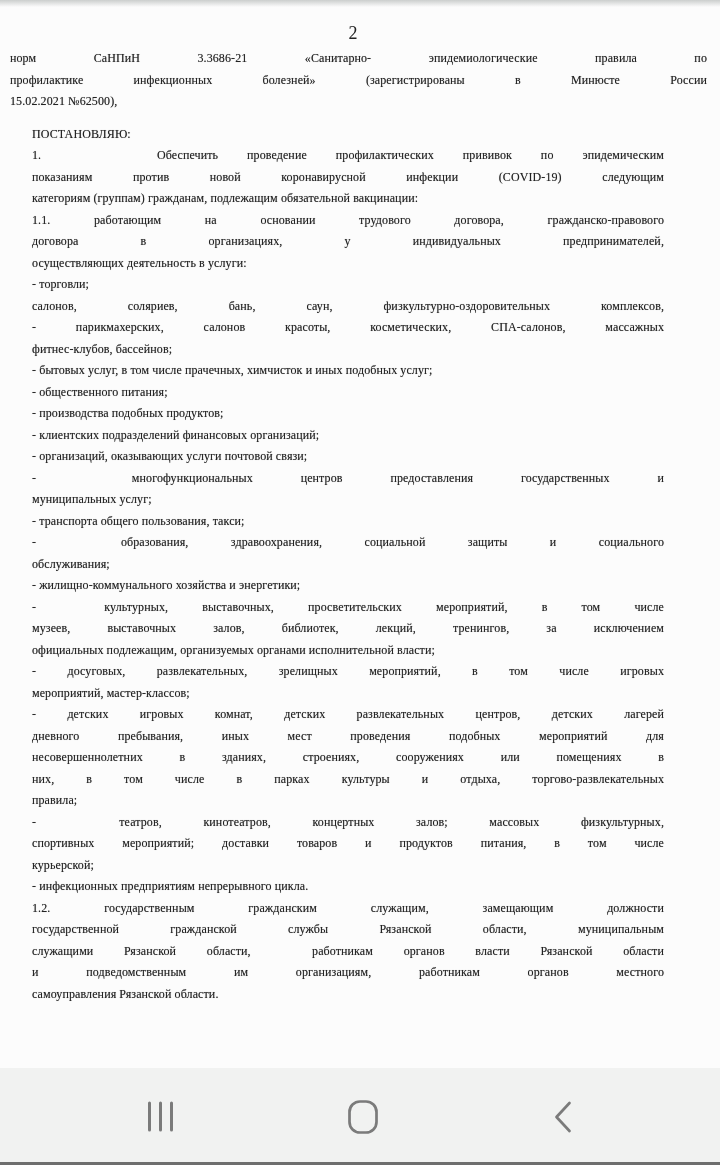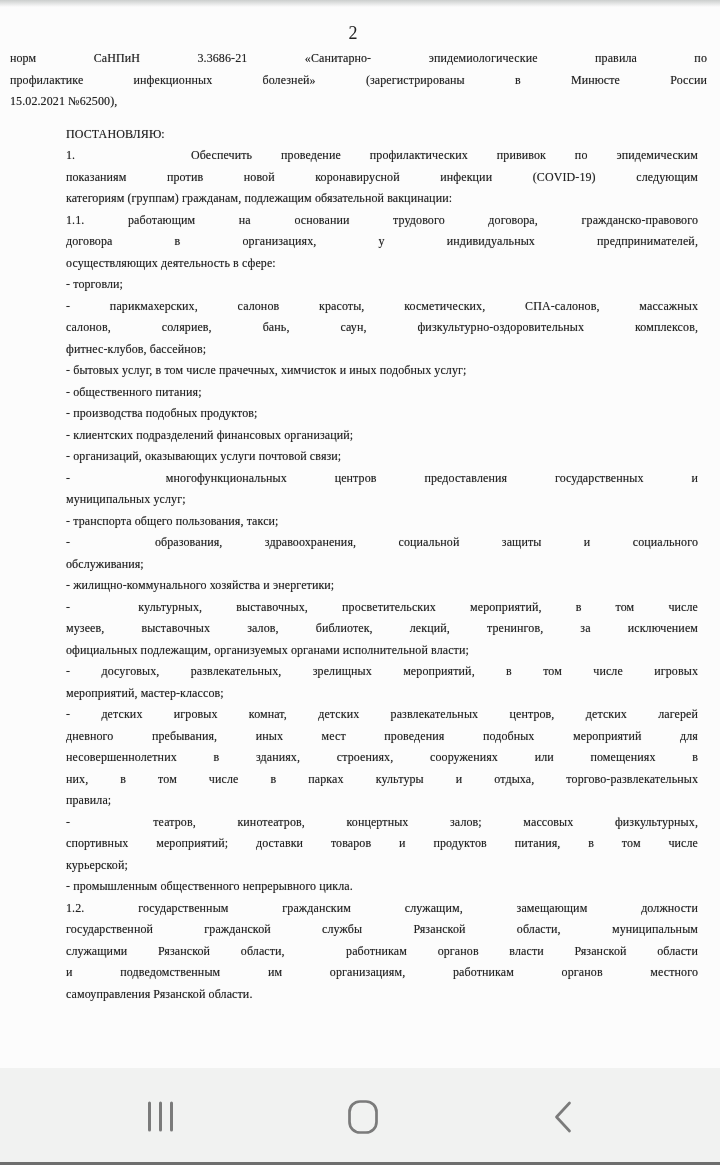--- a/index.html
+++ b/index.html
@@ -43,21 +43,21 @@
   .doc { margin-top: 4px; }
   .line {
     font-size: 12px;
     line-height: 21.5px;
     color: var(--text-ink);
     letter-spacing: 0.1px;
     text-shadow: 0 0 0.7px rgba(34,34,34,0.45);
     white-space: normal;
   }
   .zone-full { margin-left: 10px; width: 697px; }
-  .zone-body { margin-left: 66px; width: 632px; }
+  .zone-body { margin-left: 32px; width: 632px; }
   .align-justify { text-align: justify; text-align-last: justify; }
   .align-left { text-align: center; text-align-last: left; }
   .gap-before { margin-top: 11px; }
 
   .navbar {
     position: absolute;
     left: 0; right: 0; bottom: 0;
     height: 97px;
     background: var(--nav-bg);
     display: flex;
@@ -97,24 +97,24 @@
     <div class="doc" id="doc-lines">
         <div class="line zone-full align-justify">норм СаНПиН 3.3686-21 «Санитарно- эпидемиологические правила по</div>
         <div class="line zone-full align-justify">профилактике инфекционных болезней» (зарегистрированы в Минюсте России</div>
         <div class="line zone-full align-left">15.02.2021 №62500),</div>
         <div class="line zone-body align-left gap-before">ПОСТАНОВЛЯЮ:</div>
         <div class="line zone-body align-justify">1.&nbsp;&nbsp;&nbsp;&nbsp;Обеспечить проведение профилактических прививок по эпидемическим</div>
         <div class="line zone-body align-justify">показаниям против новой коронавирусной инфекции (COVID-19) следующим</div>
         <div class="line zone-body align-left">категориям (группам) гражданам, подлежащим обязательной вакцинации:</div>
         <div class="line zone-body align-justify">1.1. работающим на основании трудового договора, гражданско-правового</div>
         <div class="line zone-body align-justify">договора в организациях, у индивидуальных предпринимателей,</div>
-        <div class="line zone-body align-left">осуществляющих деятельность в сфере:</div>
+        <div class="line zone-body align-left">осуществляющих деятельность в услуги:</div>
         <div class="line zone-body align-left">- торговли;</div>
+        <div class="line zone-body align-justify">салонов, соляриев, бань, саун, физкультурно-оздоровительных комплексов,</div>
         <div class="line zone-body align-justify">- парикмахерских, салонов красоты, косметических, СПА-салонов, массажных</div>
-        <div class="line zone-body align-justify">салонов, соляриев, бань, саун, физкультурно-оздоровительных комплексов,</div>
         <div class="line zone-body align-left">фитнес-клубов, бассейнов;</div>
         <div class="line zone-body align-left">- бытовых услуг, в том числе прачечных, химчисток и иных подобных услуг;</div>
         <div class="line zone-body align-left">- общественного питания;</div>
         <div class="line zone-body align-left">- производства подобных продуктов;</div>
         <div class="line zone-body align-left">- клиентских подразделений финансовых организаций;</div>
         <div class="line zone-body align-left">- организаций, оказывающих услуги почтовой связи;</div>
         <div class="line zone-body align-justify">-&nbsp;&nbsp;многофункциональных центров предоставления государственных и</div>
         <div class="line zone-body align-left">муниципальных услуг;</div>
         <div class="line zone-body align-left">- транспорта общего пользования, такси;</div>
         <div class="line zone-body align-justify">-&nbsp;&nbsp;образования, здравоохранения, социальной защиты и социального</div>
@@ -126,21 +126,21 @@
         <div class="line zone-body align-justify">- досуговых, развлекательных, зрелищных мероприятий, в том числе игровых</div>
         <div class="line zone-body align-left">мероприятий, мастер-классов;</div>
         <div class="line zone-body align-justify">- детских игровых комнат, детских развлекательных центров, детских лагерей</div>
         <div class="line zone-body align-justify">дневного пребывания, иных мест проведения подобных мероприятий для</div>
         <div class="line zone-body align-justify">несовершеннолетних в зданиях, строениях, сооружениях или помещениях в</div>
         <div class="line zone-body align-justify">них, в том числе в парках культуры и отдыха, торгово-развлекательных</div>
         <div class="line zone-body align-left">правила;</div>
         <div class="line zone-body align-justify">-&nbsp;&nbsp;театров, кинотеатров, концертных залов; массовых физкультурных,</div>
         <div class="line zone-body align-justify">спортивных мероприятий; доставки товаров и продуктов питания, в том числе</div>
         <div class="line zone-body align-left">курьерской;</div>
-        <div class="line zone-body align-left">- промышленным общественного непрерывного цикла.</div>
+        <div class="line zone-body align-left">- инфекционных предприятиям непрерывного цикла.</div>
         <div class="line zone-body align-justify">1.2. государственным гражданским служащим, замещающим должности</div>
         <div class="line zone-body align-justify">государственной гражданской службы Рязанской области, муниципальным</div>
         <div class="line zone-body align-justify">служащими Рязанской области,&nbsp; работникам органов власти Рязанской области</div>
         <div class="line zone-body align-justify">и подведомственным им организациям, работникам органов местного</div>
         <div class="line zone-body align-left">самоуправления Рязанской области.</div>
       </div>
   </div>
 
   <div class="navbar">
     <button class="navbtn">

